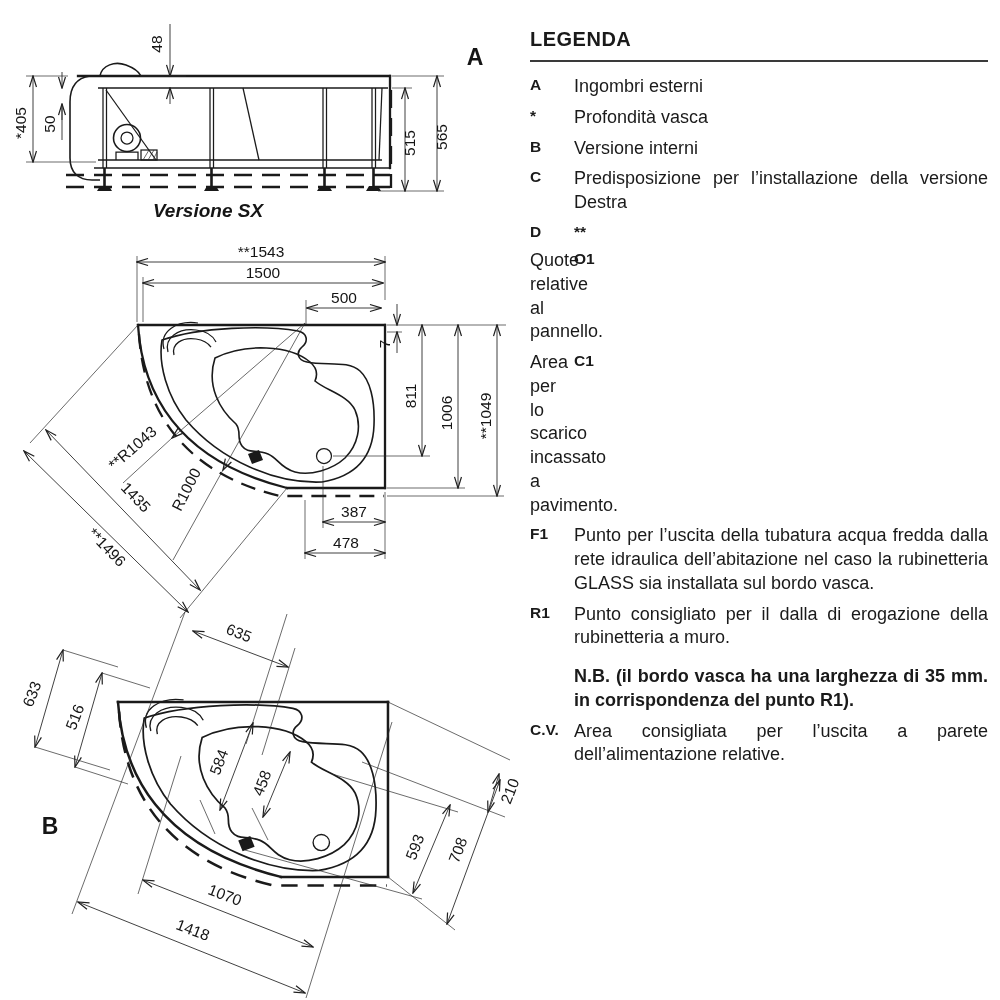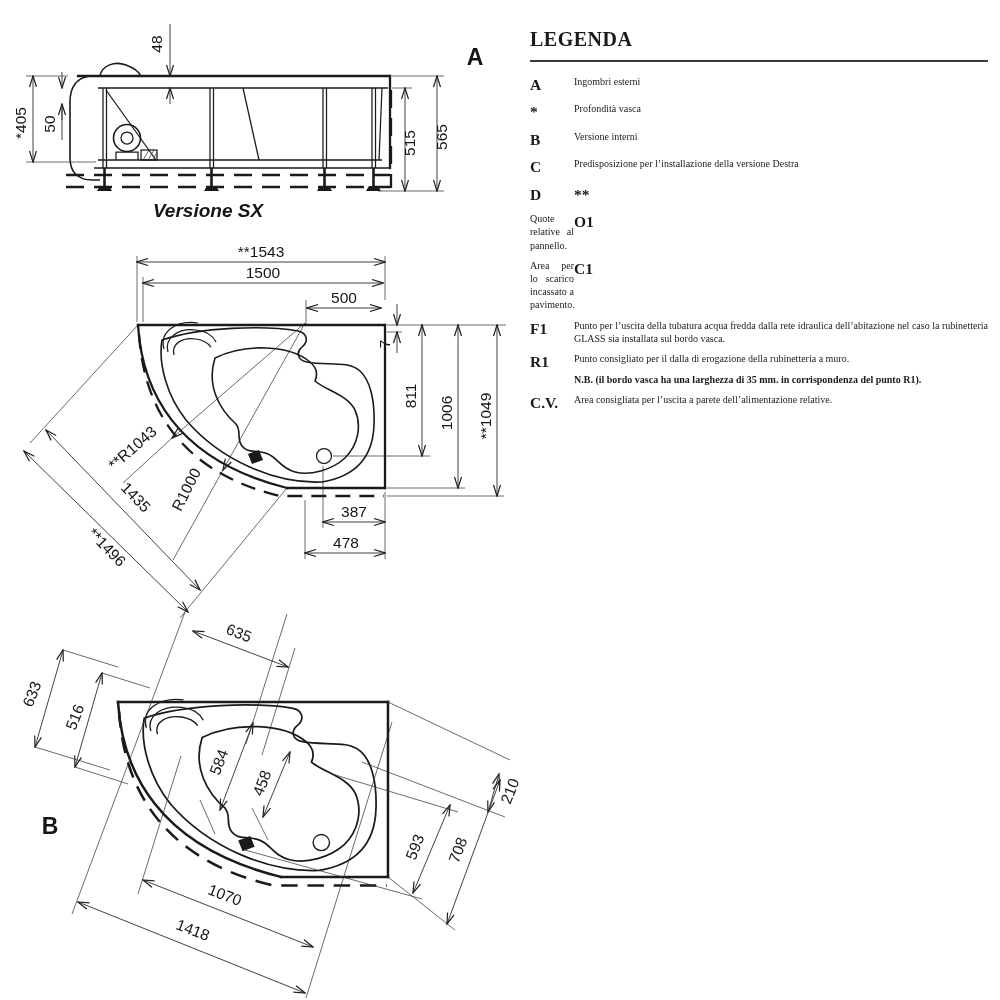--- a/index.html
+++ b/index.html
@@ -13,27 +13,27 @@
   .pn {fill:none;stroke:#1a1a1a;stroke-width:2.3;stroke-dasharray:15 9;}
   .dsh2{fill:none;stroke:#1a1a1a;stroke-width:2.3;stroke-dasharray:18 10;}
   .dim{fill:none;stroke:#2b2b2b;stroke-width:0.9;}
   .ext{fill:none;stroke:#2b2b2b;stroke-width:0.7;}
   .blk{fill:#1a1a1a;stroke:none;}
   svg text{font-family:"Liberation Sans",sans-serif;fill:#151515;}
   .dt {font-size:15.5px;text-anchor:middle;}
   .mk {font-size:23px;font-weight:700;text-anchor:middle;}
   .cap{font-size:19px;font-weight:700;font-style:italic;text-anchor:middle;}
   
-  #legend{position:absolute;left:530px;top:28px;width:458px;font-family:Liberation Serif, serif;}
+  #legend{position:absolute;left:530px;top:28px;width:458px;}
   .lg-title{font-size:20px;font-weight:700;letter-spacing:.5px;padding-bottom:9px;
             border-bottom:2px solid #3a3a3a;margin-bottom:13px;}
   .lg-grid{display:grid;grid-template-columns:44px 1fr;row-gap:7px;}
   .lg-key{font-weight:700;font-size:15.5px;line-height:1.32;}
-  .lg-text{font-size:10px;line-height:1.32;text-align:justify;}
-  .lg-note{font-weight:700;margin-top:8px;}
+  .lg-text{font-size:18px;line-height:1.32;text-align:justify;}
+  .lg-note{font-weight:700;margin-top:15px;}
 </style>
 </head>
 <body>
 
 <div id="page">
 
   <svg style="left:10px;top:10px" width="500" height="225" viewBox="0 0 500 225">
     <defs>
       <marker id="arr" viewBox="0 0 12 8" refX="11" refY="4" markerWidth="13" markerHeight="9" orient="auto-start-reverse" markerUnits="userSpaceOnUse">
         <path d="M0.8,0.8 L11.2,4 L0.8,7.2" fill="none" stroke="#1f1f1f" stroke-width="1.1"></path>

